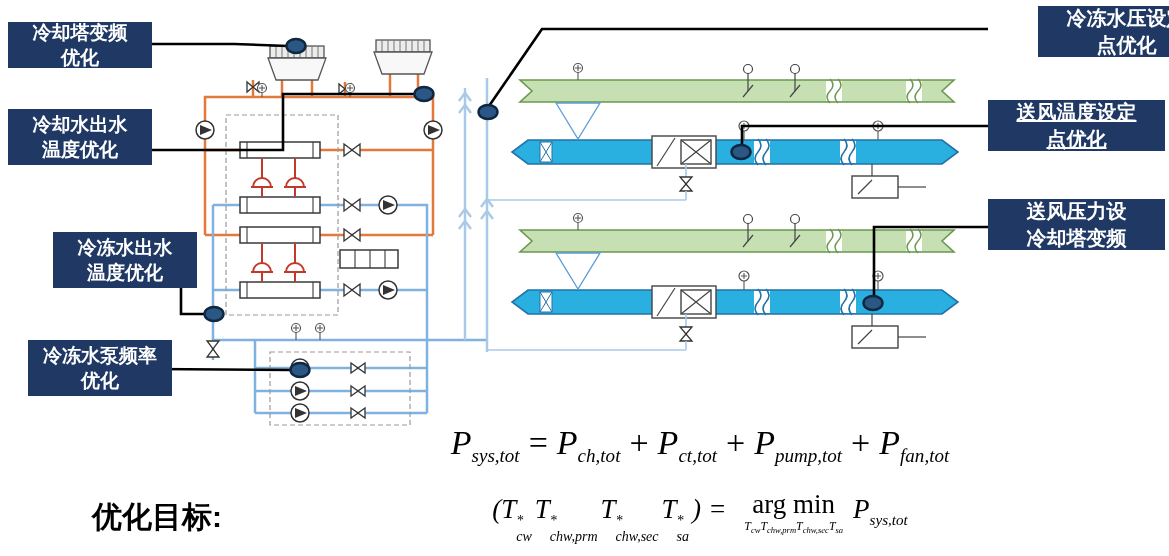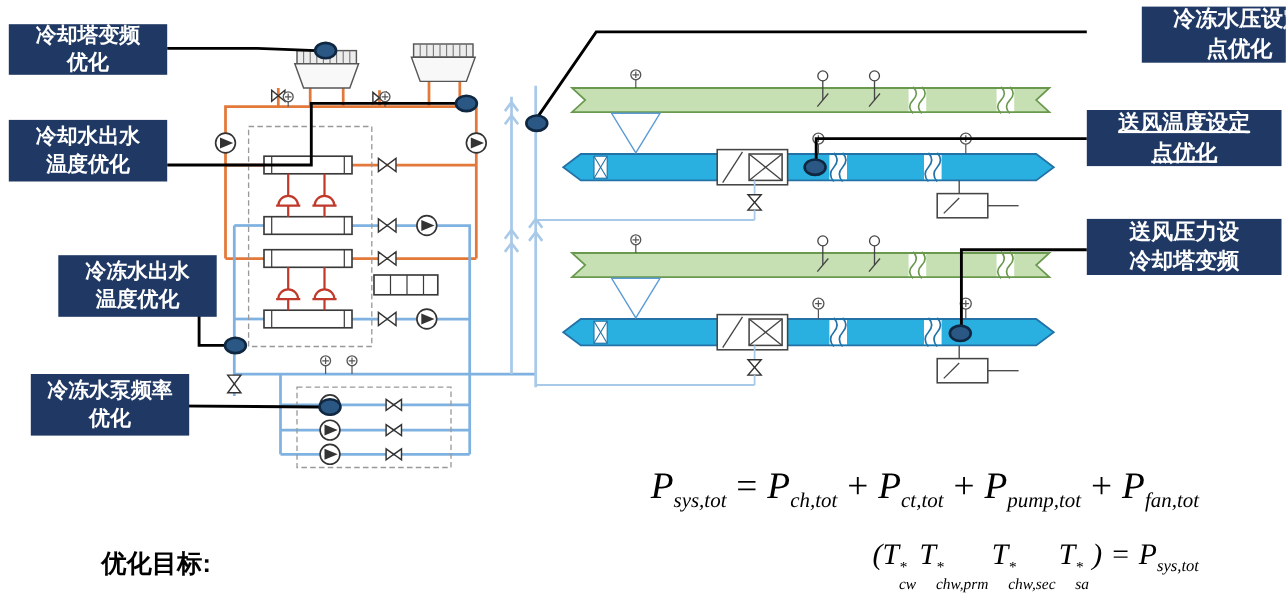--- a/index.html
+++ b/index.html
@@ -41,24 +41,24 @@
   .callout.left{width:144px;font-size:19px;}
   .callout.right{width:177px;font-size:20px;}
   #cl1{left:8px;top:22px;height:46px;}
   #cl2{left:8px;top:109px;height:56px;}
   #cl3{left:8px;top:232px;height:56px;margin-left:45px;}
   #cl4{left:8px;top:340px;height:56px;margin-left:20px;}
   #cr1{left:1038px;top:6px;height:51px;}
   #cr2{left:988px;top:100px;height:51px;text-decoration:underline;}
   #cr3{left:988px;top:199px;height:51px;}
 
-  .objective{position:absolute;left:92px;top:497px;font-size:23px;font-weight:bold;color:#000;}
+  .objective{position:absolute;left:92px;top:497px;font-size:30px;font-weight:bold;color:#000;}
 
   
-  .eq{position:absolute;left:310px;width:780px;text-align:right;color:#000;
+  .eq{position:absolute;left:310px;width:780px;text-align:center;color:#000;
       font-family:"Liberation Serif",serif;font-style:italic;}
   #eq1{top:424px;font-size:34px;}
   #eq2{top:489px;font-size:27px;}
   .eq sub{font-size:0.56em;}
   .op{font-style:normal;margin:0 9px;}
   .supsub{display:inline-flex;flex-direction:column;align-items:flex-start;font-size:0.52em;
           line-height:1.1;vertical-align:-0.5em;margin-right:3px;}
   .argmin-wrap{display:inline-flex;flex-direction:column;align-items:center;
                vertical-align:middle;margin:0 10px;font-style:normal;}
   .argmin-under{font-size:0.44em;font-style:italic;line-height:1;margin-top:1px;white-space:nowrap;}
@@ -400,16 +400,19 @@
           <span>cw</span>
         </span></span><span><span>T</span><span class="supsub">
           <span>*</span>
           <span>chw,prm</span>
         </span></span><span><span>T</span><span class="supsub">
           <span>*</span>
           <span>chw,sec</span>
         </span></span><span><span>T</span><span class="supsub">
           <span>*</span>
           <span>sa</span>
-        </span></span><span>)</span><span class="op">=</span><span>P</span><sub>sys,tot</sub>
+        </span></span><span>)</span><span class="op">=</span><span class="argmin-wrap">
+        <span>arg min</span>
+        <span class="argmin-under"><span>T</span><sub>cw</sub><span>T</span><sub>chw,prm</sub><span>T</span><sub>chw,sec</sub><span>T</span><sub>sa</sub></span>
+      </span><span>P</span><sub>sys,tot</sub>
   </div>
 
 </div>
 
 </body></html>

